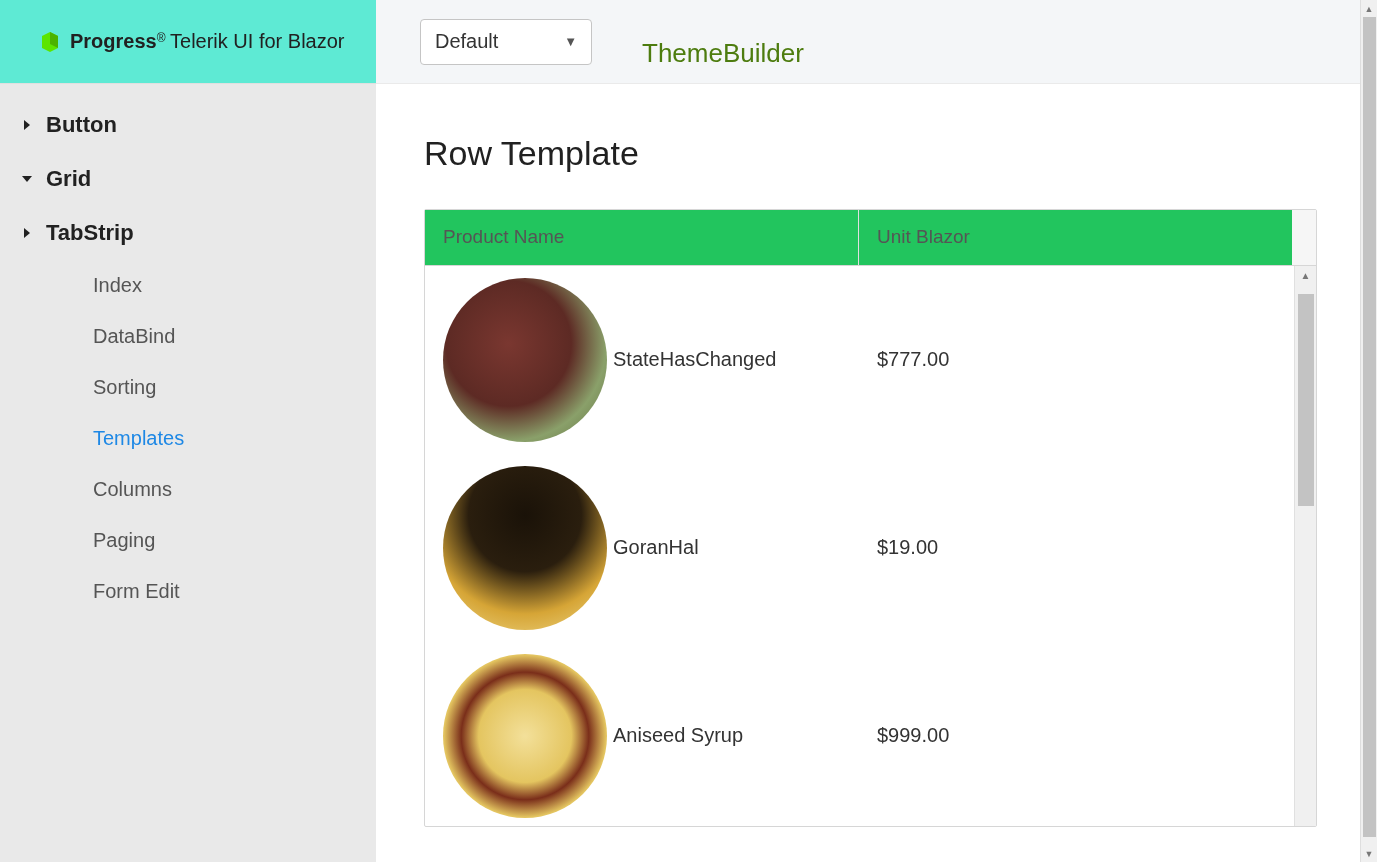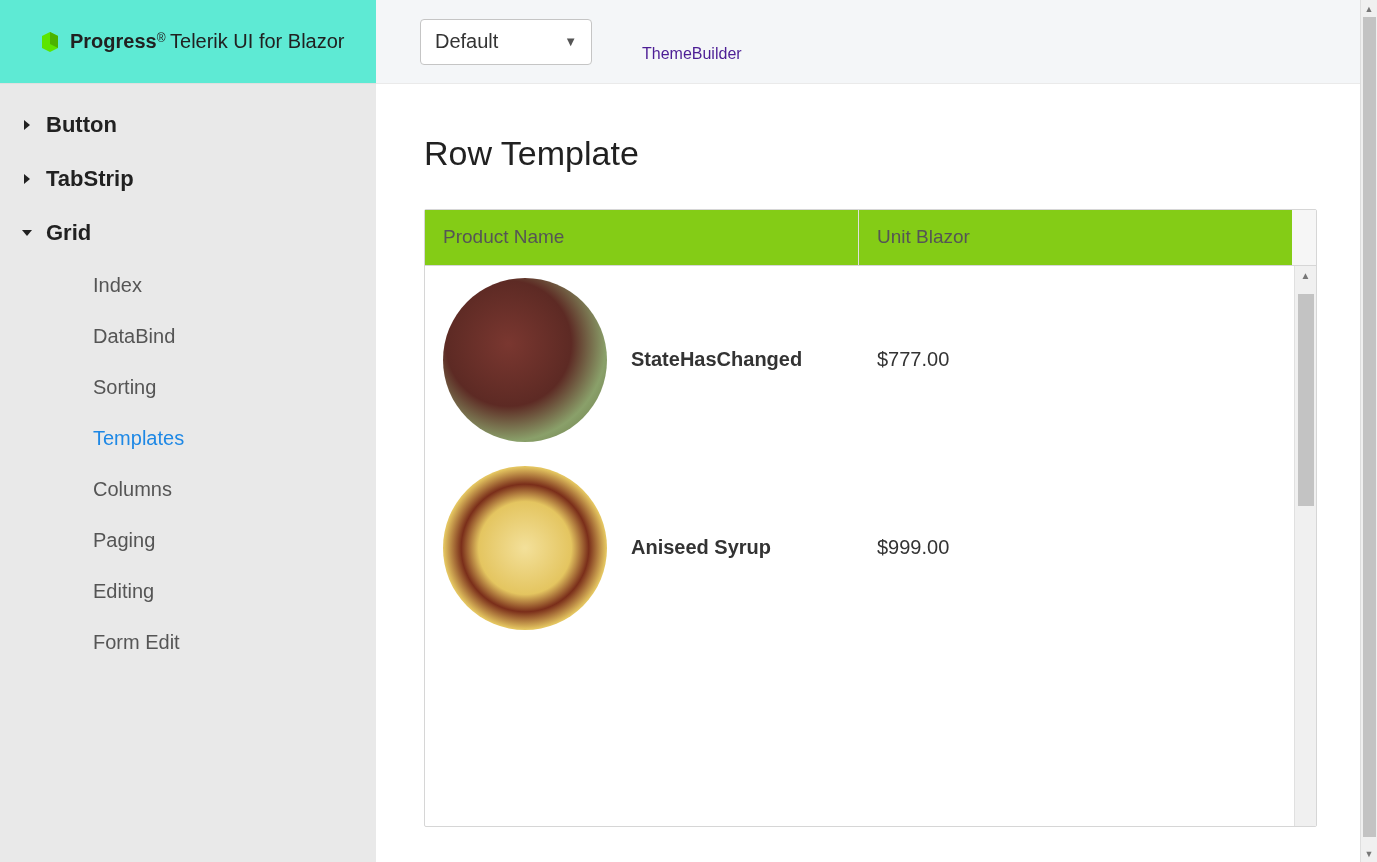--- a/index.html
+++ b/index.html
@@ -115,22 +115,22 @@
     padding: 0 14px;
     font-size: 20px;
     color: #333;
     cursor: pointer;
   }
   .theme-select .sel-caret {
     font-size: 13px;
     color: #555;
   }
   .themebuilder-link {
-    color: #4c1d95;
-    font-size: 16px;
+    color: #4d7c0f;
+    font-size: 26px;
     cursor: pointer;
     margin-top: 24px;
   }
   .content {
     flex: 1;
     background: #fff;
     margin: 0;
     padding: 50px 36px 0 48px;
     overflow: hidden;
   }
@@ -142,21 +142,21 @@
   }
   
   .grid {
     border: 1px solid #d6d6d6;
     border-radius: 2px;
     width: 893px;
     position: relative;
   }
   .grid-header {
     display: flex;
-    background: #84cc16;
+    background: #22c55e;
     border-bottom: 1px solid #d6d6d6;
     height: 56px;
   }
   .grid-header .col {
     padding: 16px 18px;
     font-size: 19px;
     color: #555;
     border-right: 1px solid #e0e0e0;
   }
   .col-name { width: 434px; }
@@ -175,22 +175,21 @@
   }
   .grid-row .cell {
     padding: 10px 18px;
     font-size: 20px;
     color: #333;
   }
   .cell-name {
     width: 434px;
     display: flex;
     align-items: center;
-    gap: 24px;
-    font-weight: bold;
+    gap: 6px;
   }
   .cell-price { flex: 1; }
   .product-img {
     width: 164px;
     height: 164px;
     border-radius: 50%;
     flex-shrink: 0;
     display: inline-block;
   }
   .prod1 { background: radial-gradient(circle at 40% 40%, #7a3730 0%, #5d2a24 45%, #8aa06a 70%, #5c6b3a 100%); }
@@ -281,42 +280,41 @@
       <div class="nav-item">
         <span class="chev">
           <svg width="10" height="12" viewBox="0 0 10 12">
               <path d="M2 1 L8 6 L2 11 Z" fill="#212121"></path>
             </svg>
         </span>
         <span>Button</span>
       </div>
       <div class="nav-item">
         <span class="chev">
+          <svg width="12" height="10" viewBox="0 0 12 10">
+              <path d="M1 2 L6 8 L11 2 Z" fill="#212121"></path>
+            </svg>
+        </span>
+        <span>Grid</span>
+      </div>
+      <div class="nav-item">
+        <span class="chev">
           <svg width="10" height="12" viewBox="0 0 10 12">
               <path d="M2 1 L8 6 L2 11 Z" fill="#212121"></path>
             </svg>
         </span>
         <span>TabStrip</span>
-      </div>
-      <div class="nav-item">
-        <span class="chev">
-          <svg width="12" height="10" viewBox="0 0 12 10">
-              <path d="M1 2 L6 8 L11 2 Z" fill="#212121"></path>
-            </svg>
-        </span>
-        <span>Grid</span>
       </div>
       <ul class="nav-sub">
         <li><span>Index</span></li>
         <li><span>DataBind</span></li>
         <li><span>Sorting</span></li>
         <li class="active"><span>Templates</span></li>
         <li><span>Columns</span></li>
         <li><span>Paging</span></li>
-        <li><span>Editing</span></li>
         <li><span>Form Edit</span></li>
       </ul>
     </nav>
   </aside>
 
   <main class="main">
     <div class="topbar">
       <div class="theme-select">
         <span>Default</span>
         <span class="sel-caret">▼</span>
@@ -336,20 +334,27 @@
         <div class="grid-body">
 
           <div class="grid-row">
             <div class="cell cell-name">
               <span class="product-img prod1"></span>
               <span>StateHasChanged</span>
             </div>
             <div class="cell cell-price">$777.00</div>
           </div>
 
+          <div class="grid-row">
+            <div class="cell cell-name">
+              <span class="product-img prod2"></span>
+              <span>GoranHal</span>
+            </div>
+            <div class="cell cell-price">$19.00</div>
+          </div>
 
           <div class="grid-row">
             <div class="cell cell-name">
               <span class="product-img prod3"></span>
               <span>Aniseed Syrup</span>
             </div>
             <div class="cell cell-price">$999.00</div>
           </div>
 
           <div class="grid-vscroll">

